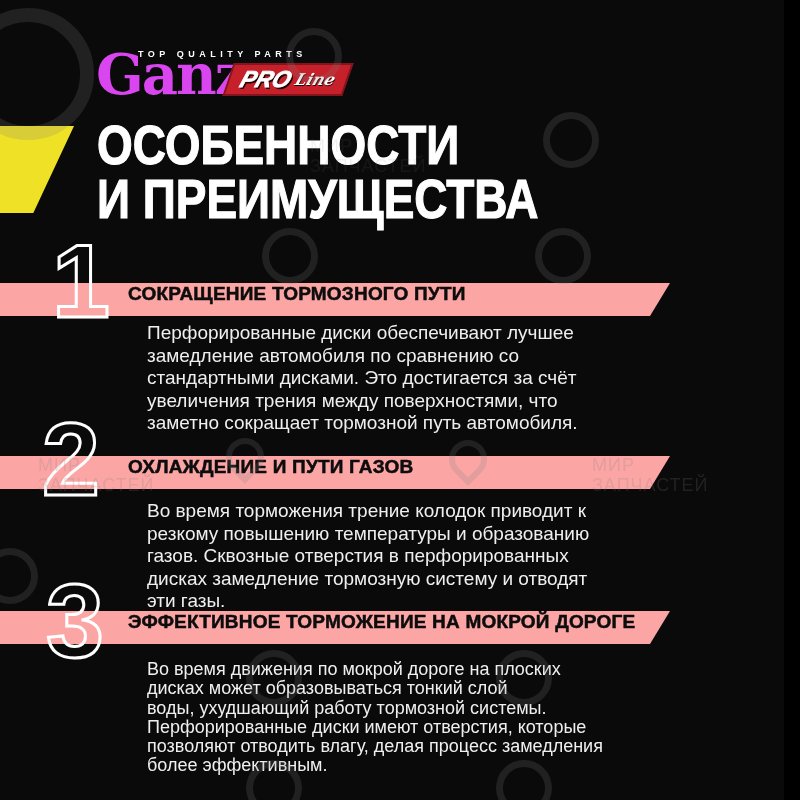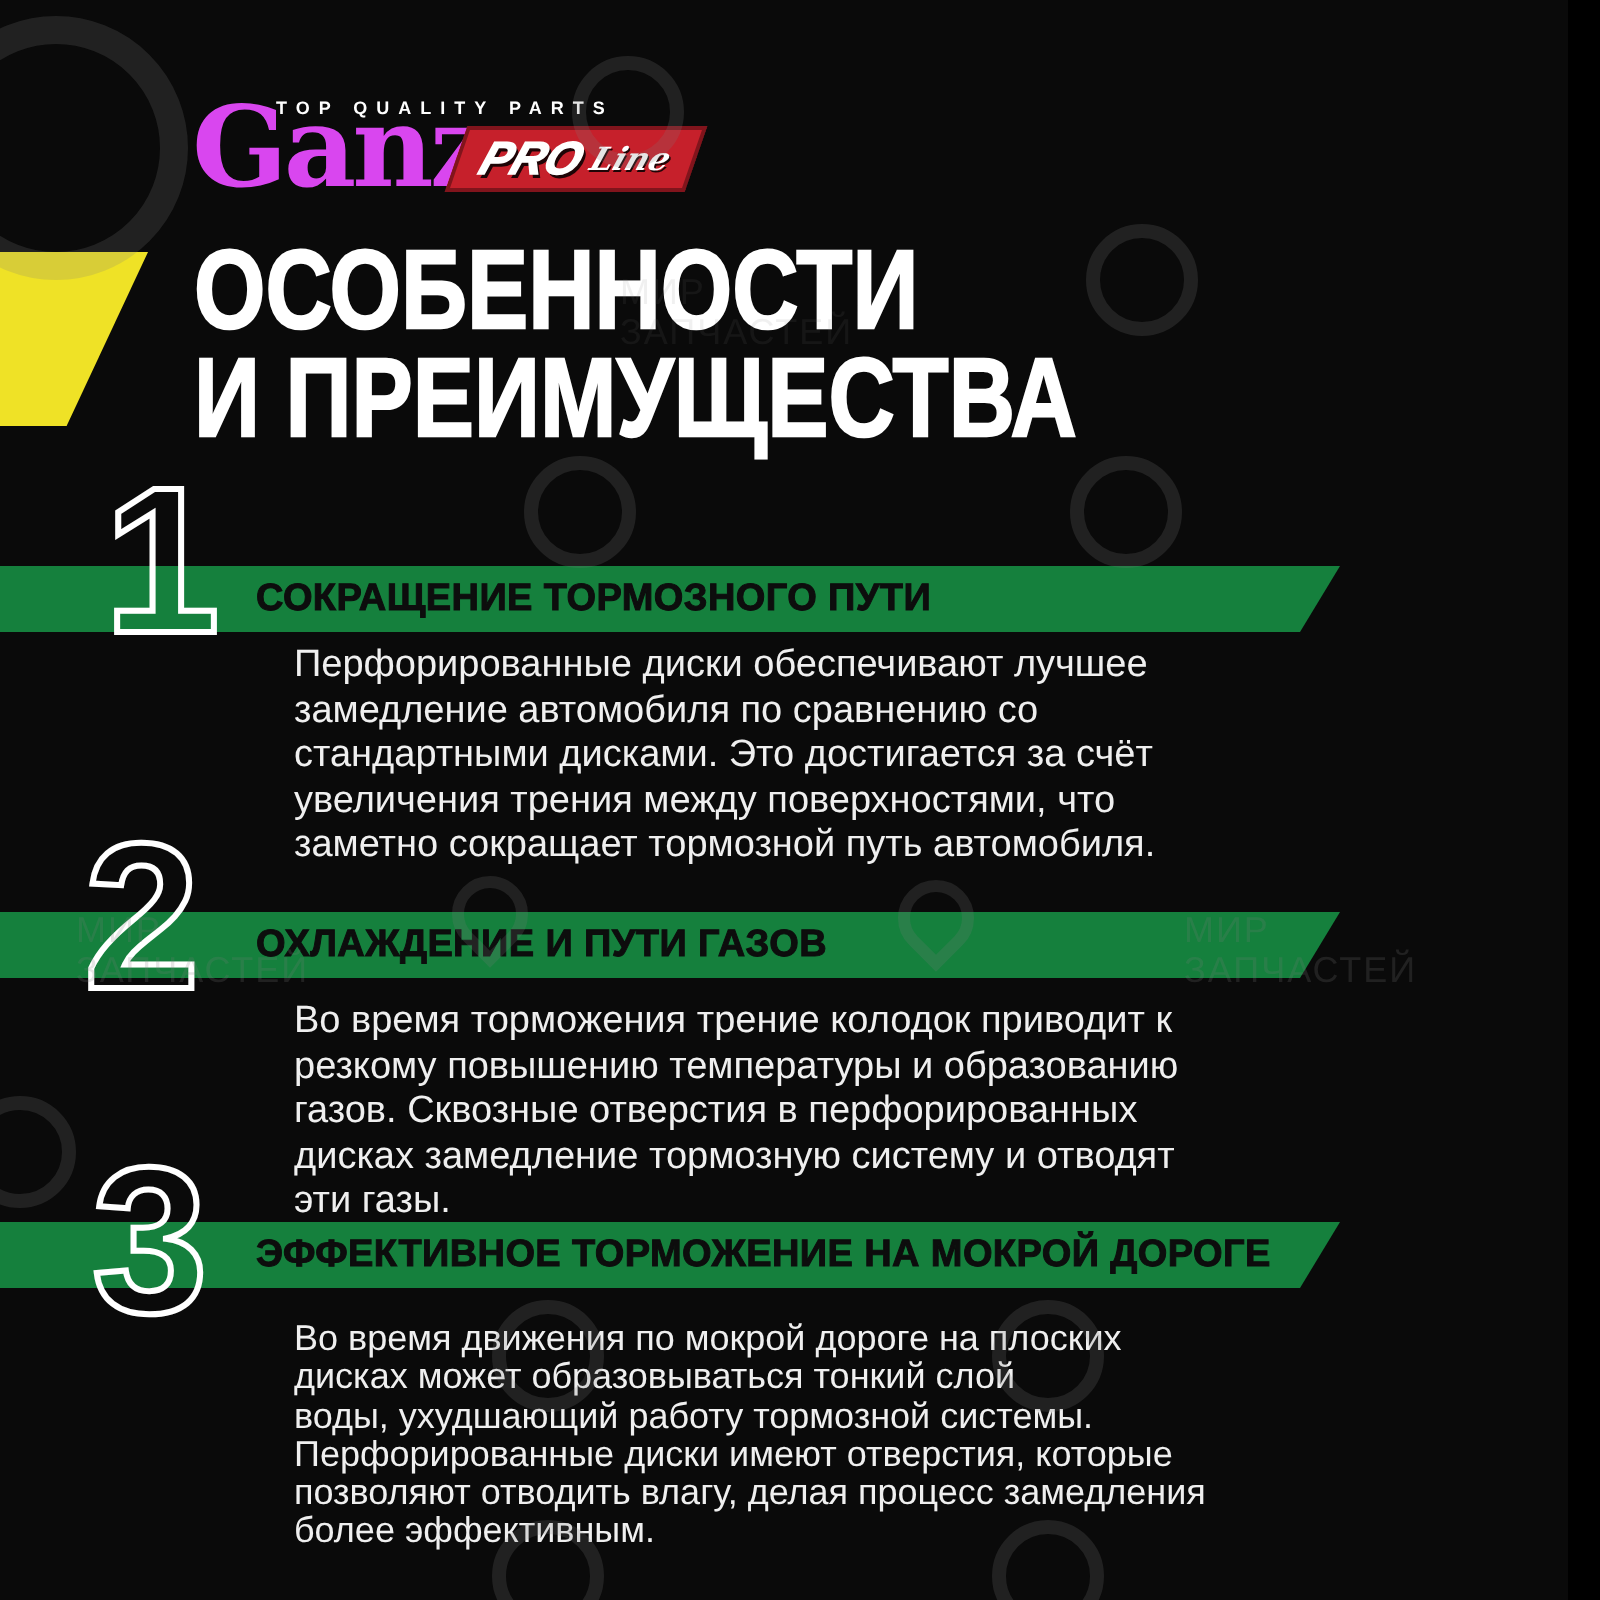--- a/index.html
+++ b/index.html
@@ -55,23 +55,23 @@
     position: absolute; z-index: 3;
     font-weight: 700; font-size: 104px; line-height: 78px;
     color: transparent; -webkit-text-stroke: 3px #ffffff;
   }
   .num-1 { left: 52px; top: 242px; }
   .num-2 { left: 42px; top: 420px; }
   .num-3 { left: 46px; top: 582px; }
 
   .banner {
     position: absolute; left: 0; width: 670px; height: 33px; z-index: 2;
-    background: #15803d;
+    background: #fca5a5;
     clip-path: polygon(0 0, 100% 0, calc(100% - 20px) 100%, 0 100%);
-    display: flex; align-items: center;
+    display: flex; align-items: flex-start;
     padding-left: 128px; box-sizing: border-box;
   }
   .banner-1 { top: 283px; }
   .banner-2 { top: 456px; }
   .banner-3 { top: 611px; }
   .section-heading {
     color: #0D0D0D; font-weight: 700; font-size: 19px; letter-spacing: 0.2px;
     -webkit-text-stroke: 0.5px #0D0D0D; white-space: nowrap;
   }
 

